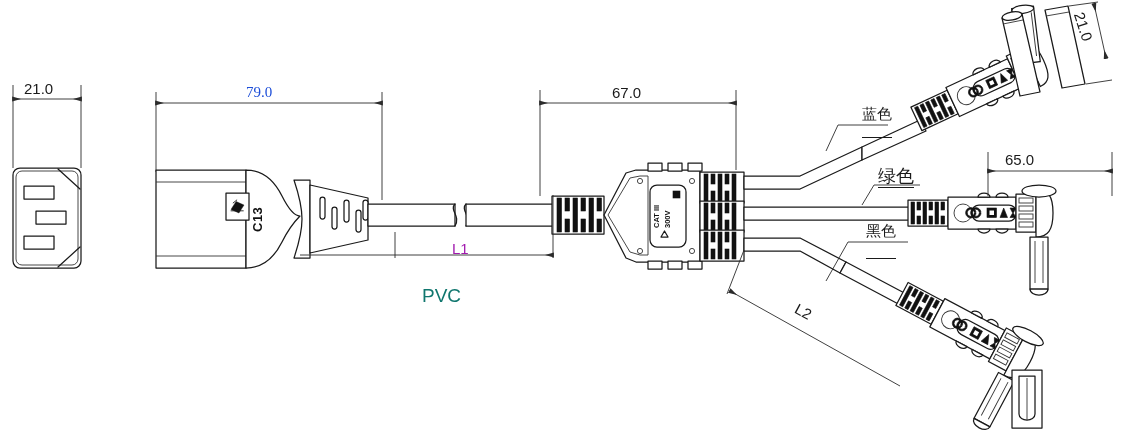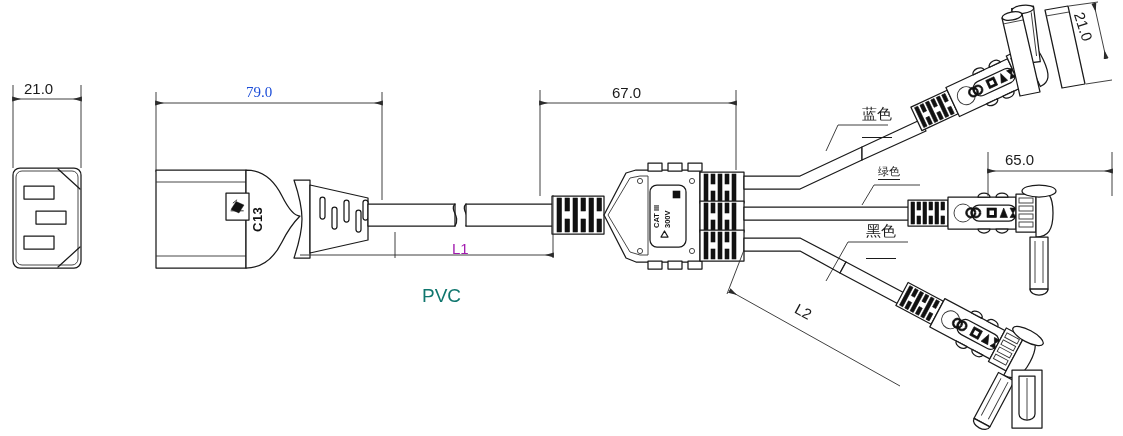--- a/index.html
+++ b/index.html
@@ -449,19 +449,19 @@
   <div style="position:absolute;left:1087px;top:10px;font-size:15px;color:#1a1a1a;font-family:'Liberation Sans',sans-serif;transform:rotate(72deg);transform-origin:left top;">21.0</div>
 
   <div style="position:absolute;left:452px;top:240px;font-size:15px;color:#a21caf;font-family:'Liberation Sans',sans-serif;">L1</div>
 
   <div style="position:absolute;left:800px;top:300px;font-size:15px;color:#1a1a1a;font-family:'Liberation Sans',sans-serif;transform:rotate(28deg);transform-origin:left top;">L2</div>
 
   <div style="position:absolute;left:422px;top:285px;font-size:19px;color:#0f766e;font-family:'Liberation Sans',sans-serif;">PVC</div>
 
   <div style="position:absolute;left:846px;top:106px;font-size:15px;color:#1a1a1a;font-family:'DejaVu Sans',sans-serif;border-bottom:1px solid #1a1a1a;padding-bottom:14px;line-height:1.1;margin-left:16px;">蓝色</div>
 
-  <div style="position:absolute;left:878px;top:166px;font-size:11px;color:#1a1a1a;font-family:'DejaVu Sans',sans-serif;border-bottom:1px solid #1a1a1a;padding-bottom:1px;line-height:1.1;">绿色</div>
+  <div style="position:absolute;left:878px;top:166px;font-size:18px;color:#1a1a1a;font-family:'DejaVu Sans',sans-serif;border-bottom:1px solid #1a1a1a;padding-bottom:1px;line-height:1.1;">绿色</div>
 
   <div style="position:absolute;left:866px;top:223px;font-size:15px;color:#1a1a1a;font-family:'DejaVu Sans',sans-serif;border-bottom:1px solid #1a1a1a;padding-bottom:18px;line-height:1.1;">黑色</div>
 
 </div>
 
 </div>
 
 </body></html>

